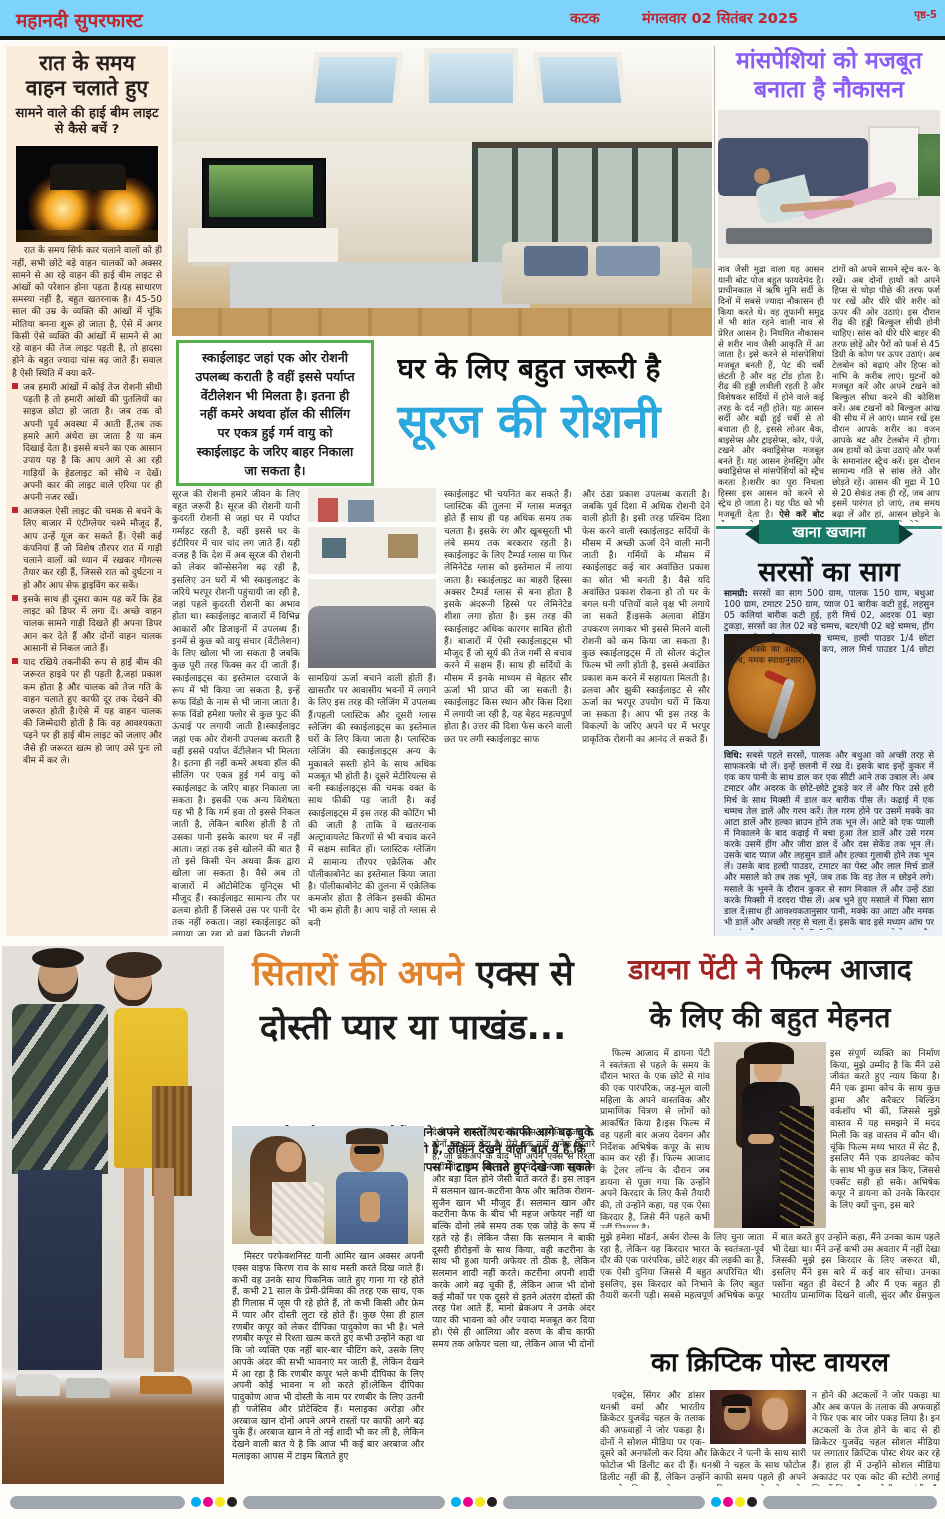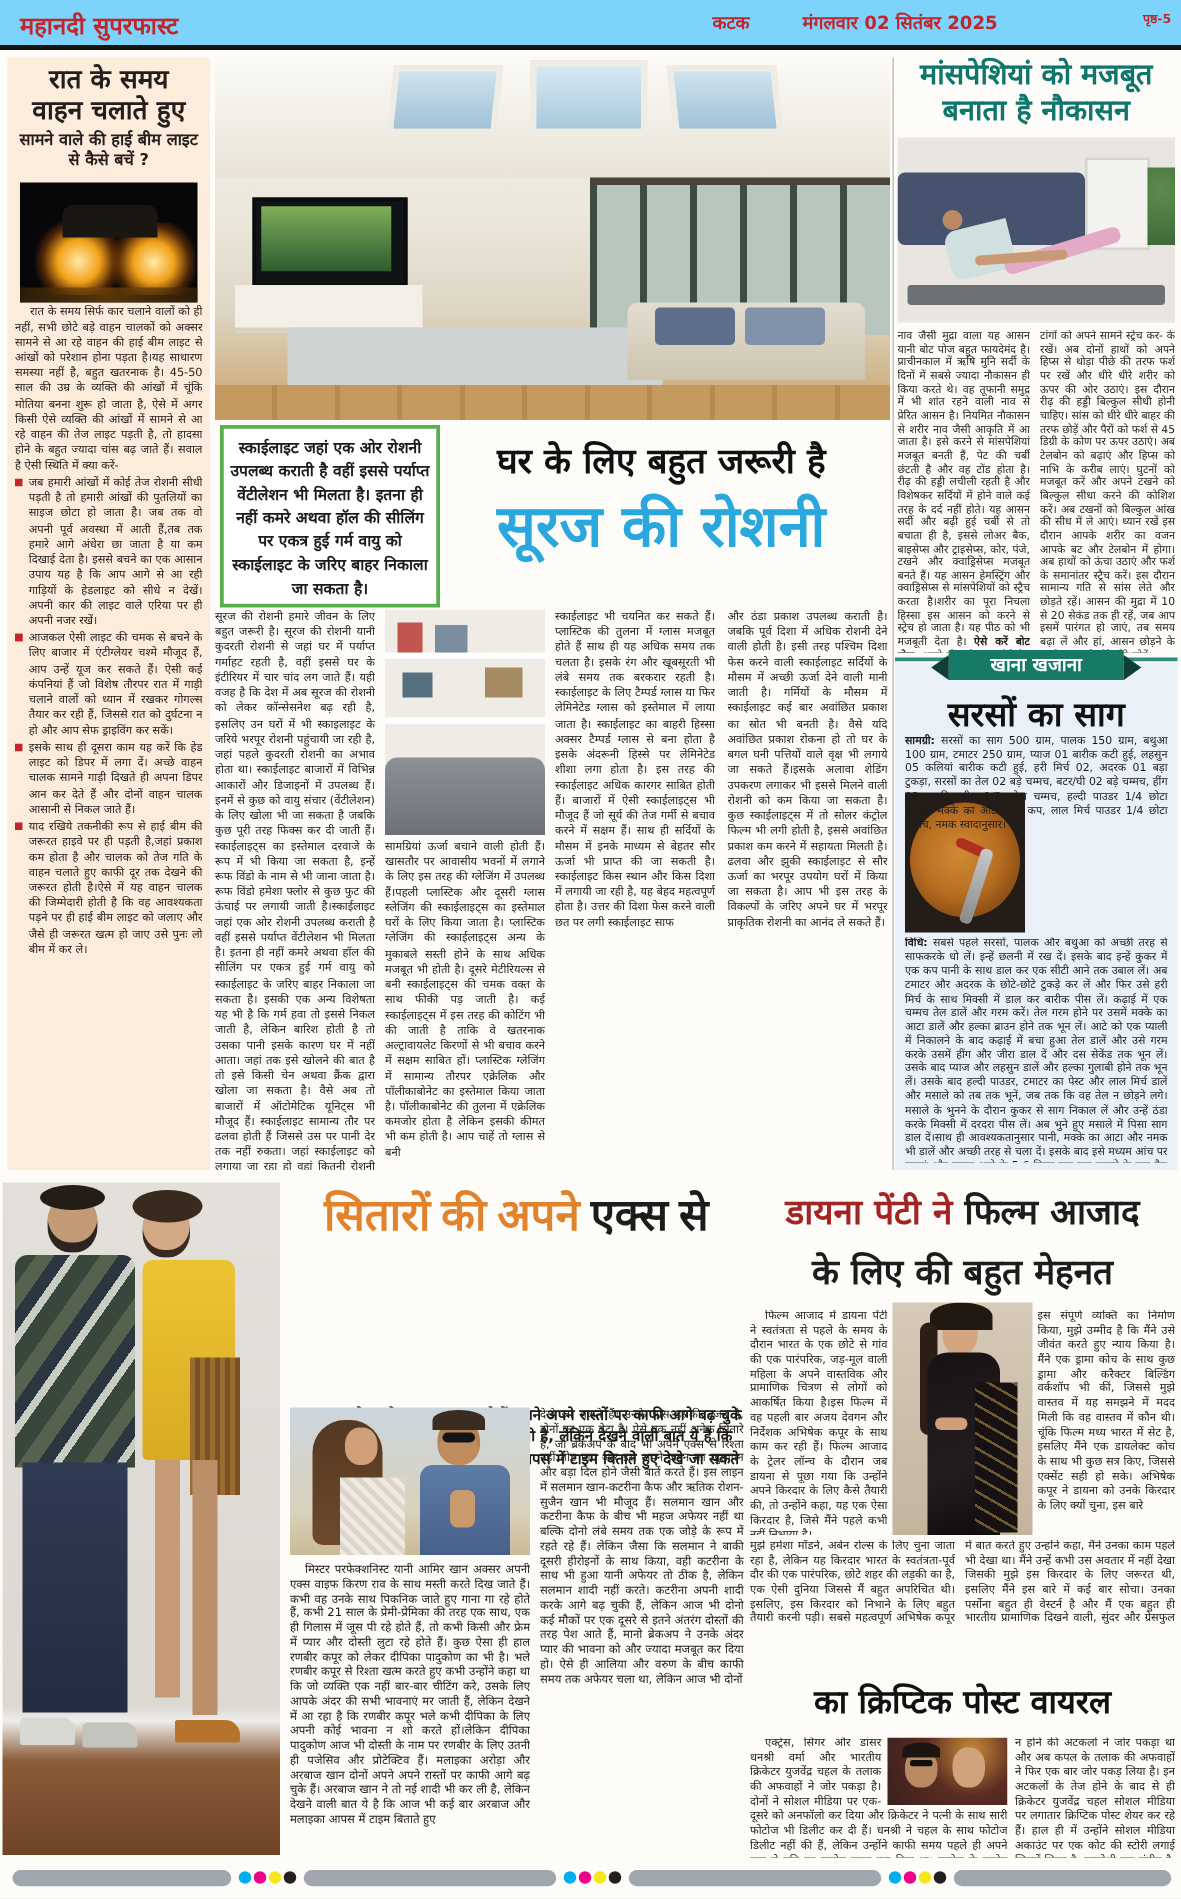--- a/index.html
+++ b/index.html
@@ -15,38 +15,38 @@
   .panel-left{left:6px;top:46px;width:162px;height:890px;background:#fcecdb;padding:5px 6px;box-sizing:border-box;}
   .hb-title{font-weight:bold;font-size:21px;line-height:1.18;text-align:center;color:#241f1c;}
   .hb-sub{font-weight:bold;font-size:13px;line-height:1.3;text-align:center;color:#241f1c;margin-top:4px;}
   .body-txt{font-size:9px;line-height:1.36;text-align:justify;color:#201d1a;overflow:hidden;}
   .hb-body{margin-top:5px;height:575px;}
   .hb-li{position:relative;padding-left:11px;margin-top:2px;}
   .hb-li .sq{position:absolute;left:0;top:2px;width:6px;height:6px;background:#c0272d;}
   .indent{text-indent:12px;}
   
   .green-box{left:176px;top:340px;width:164px;height:128px;border:3px solid #58b04c;background:#fff;
-             padding:6px 3px;font-size:12.5px;font-weight:bold;line-height:1.5;text-align:center;}
+             padding:6px 14px;font-size:12.5px;font-weight:bold;line-height:1.5;text-align:center;}
   .sun-h1{left:346px;top:348px;width:366px;text-align:center;font-weight:bold;font-size:28px;color:#111;}
   .sun-h2{left:346px;top:388px;width:366px;text-align:center;font-weight:bold;font-size:46px;color:#2aa7dc;}
   .sun-col{top:488px;height:448px;width:128px;font-size:9px;}
   
   .divider-v{left:714px;top:46px;width:1px;height:890px;background:#b9b4ac;}
-  .yoga-title{left:718px;top:46px;width:222px;text-align:center;font-weight:bold;font-size:23px;line-height:1.25;color:#0f766e;}
+  .yoga-title{left:718px;top:46px;width:222px;text-align:center;font-weight:bold;font-size:23px;line-height:1.25;color:#8b5cf6;}
   .rule-teal{left:716px;top:526px;width:226px;height:3px;background:#2f8d7b;}
   .recipe{left:716px;top:530px;width:226px;height:406px;background:#e9f0f8;}
   .badge{position:absolute;left:43px;top:-10px;width:140px;height:24px;background:#177a66;color:#fff;
          font-weight:bold;font-size:15px;text-align:center;line-height:24px;}
   .badge:before,.badge:after{content:"";position:absolute;top:4px;border-style:solid;}
   .badge:before{left:-14px;border-width:10px 14px 10px 0;border-color:transparent #0d3f36 transparent transparent;}
   .badge:after{right:-14px;border-width:10px 0 10px 14px;border-color:transparent transparent transparent #0d3f36;}
   .recipe-title{position:absolute;left:0;top:22px;width:100%;text-align:center;font-weight:bold;font-size:27px;color:#111;}
   .recipe-txt{font-size:8.7px;line-height:1.28;text-align:justify;}
   
-  .stars-h{left:228px;top:946px;width:370px;text-align:center;font-weight:bold;font-size:35px;line-height:1.55;font-family:Liberation Serif, serif;}
+  .stars-h{left:228px;top:946px;width:370px;text-align:center;font-weight:bold;font-size:35px;line-height:1.55;}
   .stars-accent{color:#e0832c;}
   .standfirst{left:230px;top:1124px;width:366px;font-weight:bold;font-size:12px;line-height:1.45;text-align:center;color:#1a1a1a;}
   .diana-h{left:600px;top:946px;width:340px;text-align:center;font-weight:bold;font-size:28px;line-height:1.7;}
   .diana-accent{color:#a22525;}
   .chahal-h{left:600px;top:1302px;width:340px;text-align:center;font-weight:bold;font-size:26px;line-height:1.55;color:#111;}
   
   .fbar{position:absolute;top:1496px;height:13px;background:#a0a6ad;border-radius:7px;}
   .fdot{position:absolute;top:1497px;width:10px;height:10px;border-radius:50%;}
 </style>
 </head>
@@ -177,20 +177,21 @@
     <div style="left:64px;top:432px;width:44px;height:20px;background:#c4c4be;border-radius:4px 10px 2px 2px;"></div>
     <div style="left:112px;top:62px;width:74px;height:160px;background:linear-gradient(#ecc432,#d8ab22);border-radius:8px 8px 4px 4px;"></div>
     <div style="left:150px;top:140px;width:40px;height:110px;background:repeating-linear-gradient(90deg,#9a6c30 0 4px,#7a5224 4px 8px);"></div>
     <div style="left:122px;top:222px;width:20px;height:190px;background:#c59a74;"></div>
     <div style="left:152px;top:222px;width:20px;height:204px;background:#bb8f6a;"></div>
     <div style="left:138px;top:430px;width:52px;height:18px;background:#b5732c;border-radius:2px 12px 2px 2px;"></div>
   </div>
 
   <div class="abs stars-h">
     <span class="stars-accent">सितारों की अपने</span><span> एक्स से</span><br>
+    <span>दोस्ती प्यार या पाखंड...</span>
   </div>
   <div class="abs standfirst">मलाइका अरोड़ा और अरबाज खान दोनों अपने अपने रास्तों पर काफी आगे बढ़ चुके हैं। अरबाज खान ने तो नई शादी भी कर ली है, लेकिन देखने वाली बात ये है कि आज भी कई बार अरबाज और मलाइका आपस में टाइम बिताते हुए देखे जा सकते हैं।</div>
 
   <div class="ph" style="left:232px;top:1126px;width:192px;height:118px;background:linear-gradient(#ccd6de 0%,#d9d2bc 70%,#cbbb96 100%);">
     <div style="left:18px;top:10px;width:56px;height:100px;background:linear-gradient(#543822,#6e4a2c);border-radius:26px 26px 8px 8px;"></div>
     <div style="left:44px;top:16px;width:26px;height:30px;border-radius:45%;background:#cfa07a;"></div>
     <div style="left:40px;top:56px;width:52px;height:62px;background:repeating-linear-gradient(45deg,#efe9e2 0 4px,#ddd5ca 4px 8px);"></div>
     <div style="left:118px;top:10px;width:34px;height:36px;border-radius:45%;background:#c08c5e;box-shadow:inset 0 10px 0 rgba(0,0,0,.08);"></div>
     <div style="left:114px;top:2px;width:42px;height:16px;border-radius:50% 50% 0 0;background:#3a2c20;"></div>
     <div style="left:122px;top:20px;width:26px;height:8px;background:#141414;border-radius:4px;"></div>

